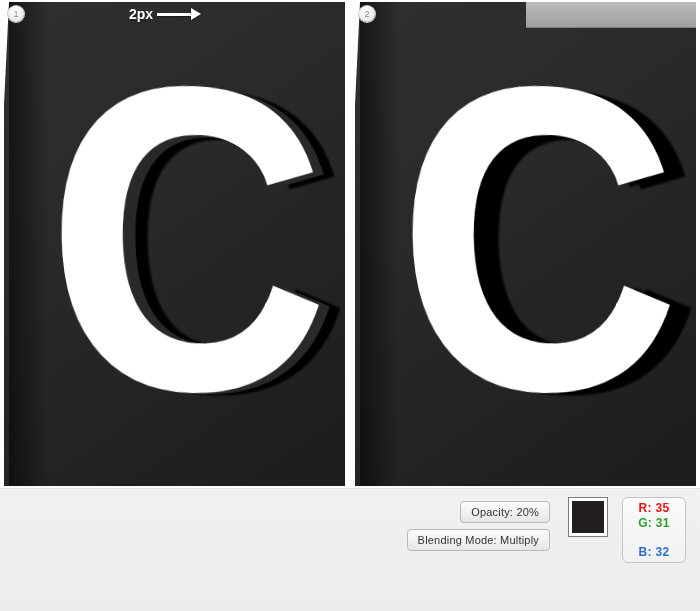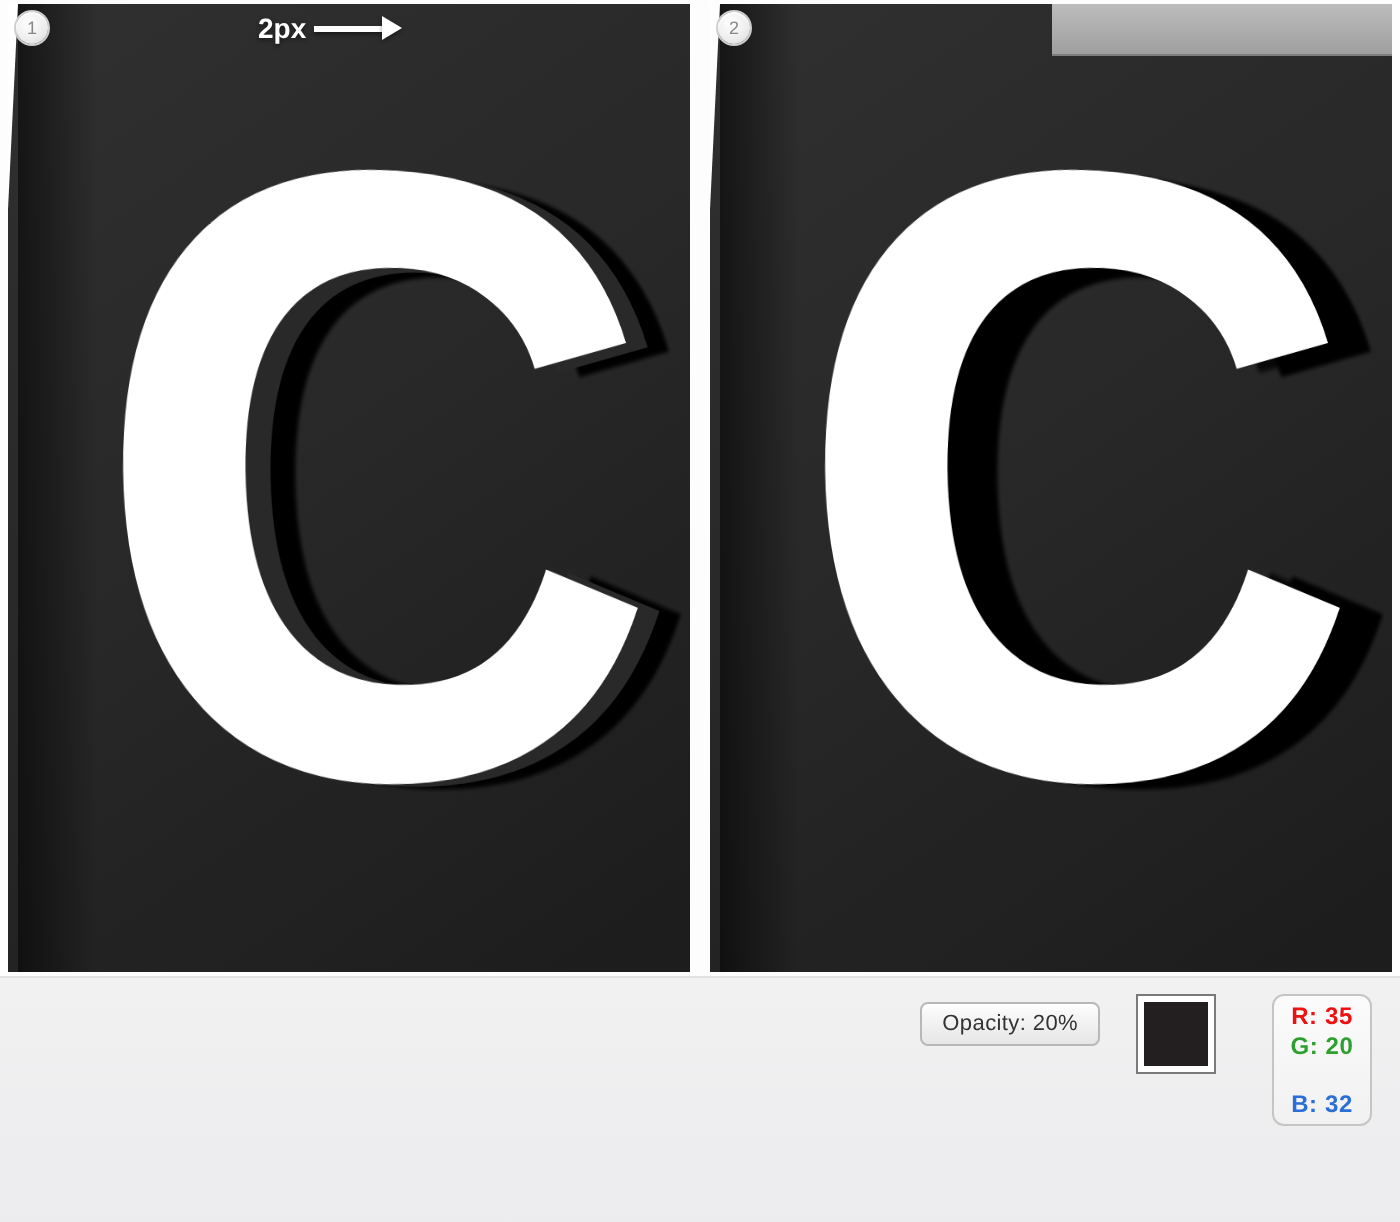--- a/index.html
+++ b/index.html
@@ -127,21 +127,21 @@
     background:linear-gradient(#fdfdfd,#e6e6e6);
     color:#333; cursor:default;
     box-shadow:0 1px 0 rgba(255,255,255,.9) inset;
   }
   .swatch{
     width:40px; height:40px; border:1px solid #7a7a7a;
     background:#231f20; position:absolute; right:92px; top:8px;
     box-shadow:inset 0 0 0 3px #fff;
   }
   .rgb{
-    position:absolute; right:14px; top:8px; width:50px;
+    position:absolute; right:14px; top:8px; width:64px;
     border:1px solid #c5c5c5; border-radius:6px;
     background:linear-gradient(#fbfbfb,#f1f1f1);
     padding:3px 6px 2px;
   }
   .rgb div{ font-weight:bold; font-size:12px; line-height:15px; text-align:center; letter-spacing:.3px;}
   .rv{color:#e11;} .gv{color:#2c9f2c;} .bv{color:#2a6fd6;margin-top:14px;}
   .row1{ position:absolute; top:12px; right:150px; display:flex; gap:8px; }
   .row2{ position:absolute; top:40px; right:150px; display:flex; gap:8px; }
   .row3{ position:absolute; top:68px; right:14px; display:flex; gap:8px; }
   .seg{ display:flex; }
@@ -198,24 +198,27 @@
     <div style="position:absolute;top:0;right:0;width:170px;height:26px;background:linear-gradient(#bcbcbc,#9f9fa0);border-bottom:1px solid #7d7d7d;"></div>
   </div>
 
 </div>
 
 <div class="panel-area">
 
   <div class="row1">
     <div class="ctrl slim">Opacity: 20%</div>
   </div>
+  <div class="row2">
+    <div class="ctrl slim">Blending Mode: Multiply</div>
+  </div>
 
   <div class="swatch"></div>
   <div class="rgb">
     <div class="rv">R: 35</div>
-    <div class="gv">G: 20</div>
+    <div class="gv">G: 31</div>
     <div class="bv">B: 32</div>
   </div>
 
   <div class="row3">
   </div>
 
 </div>
 
 </body></html>

